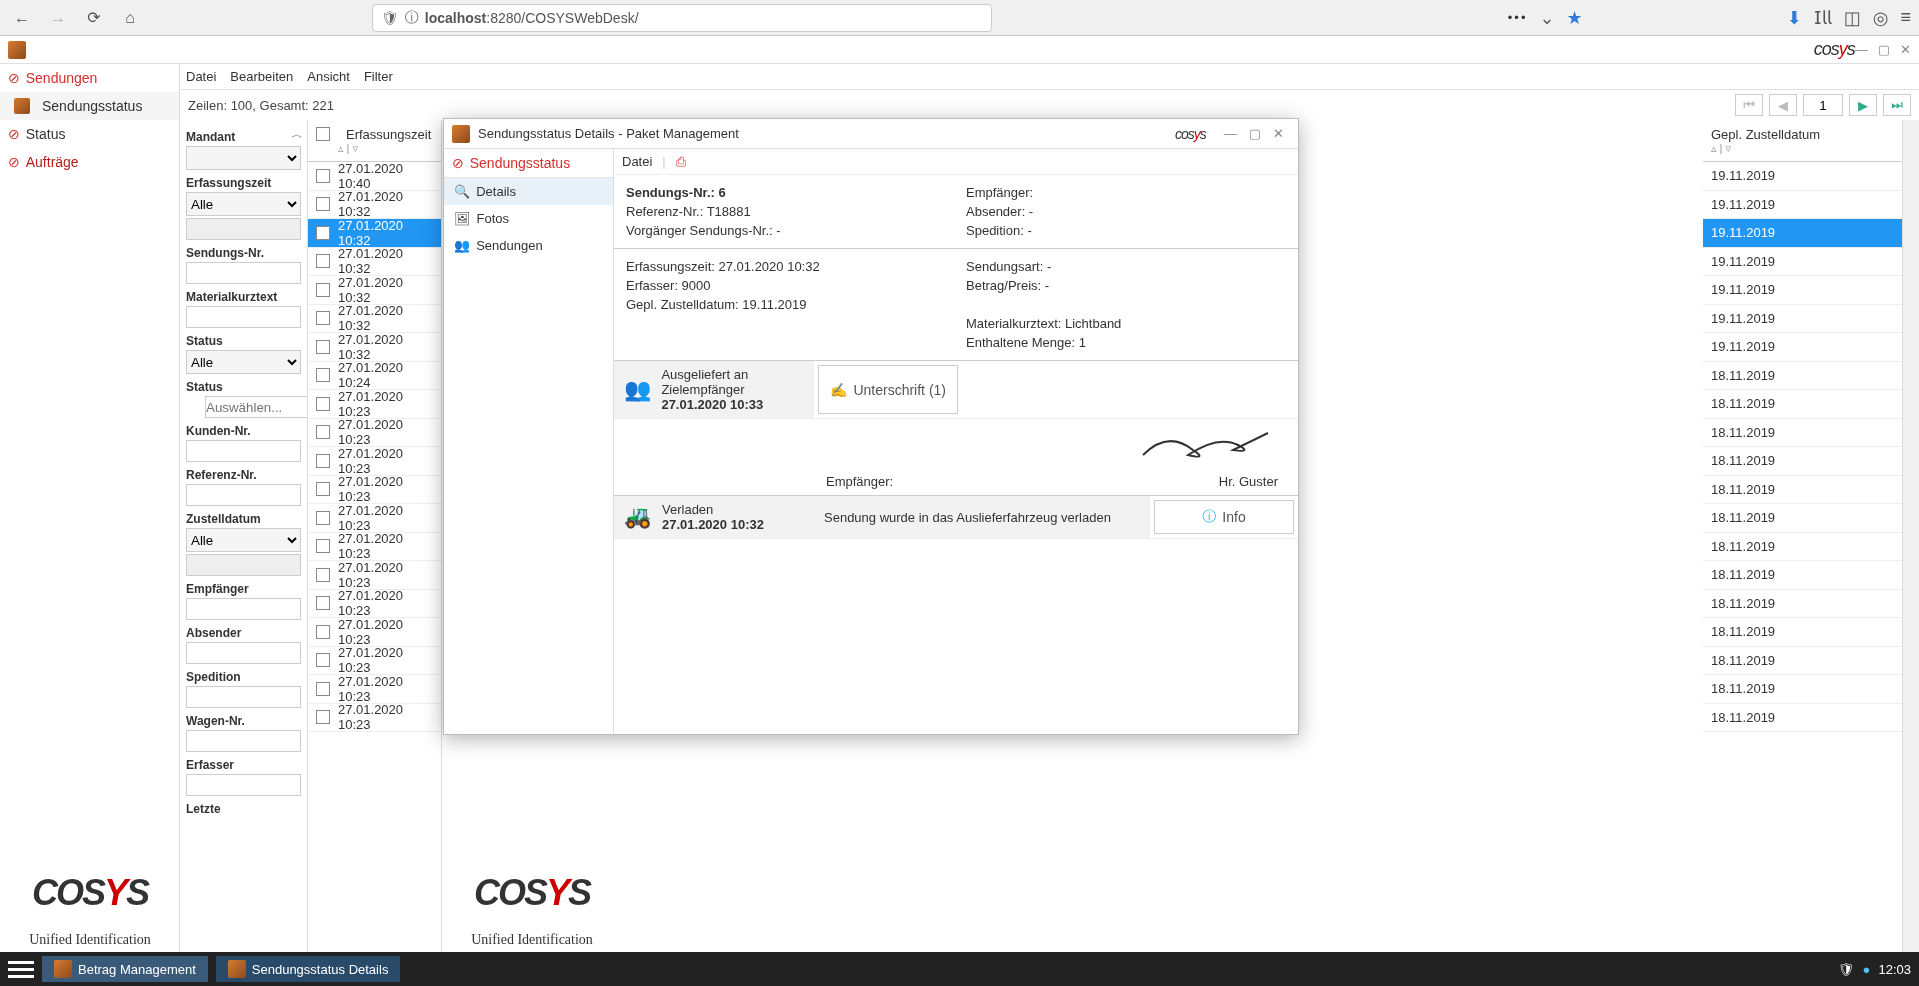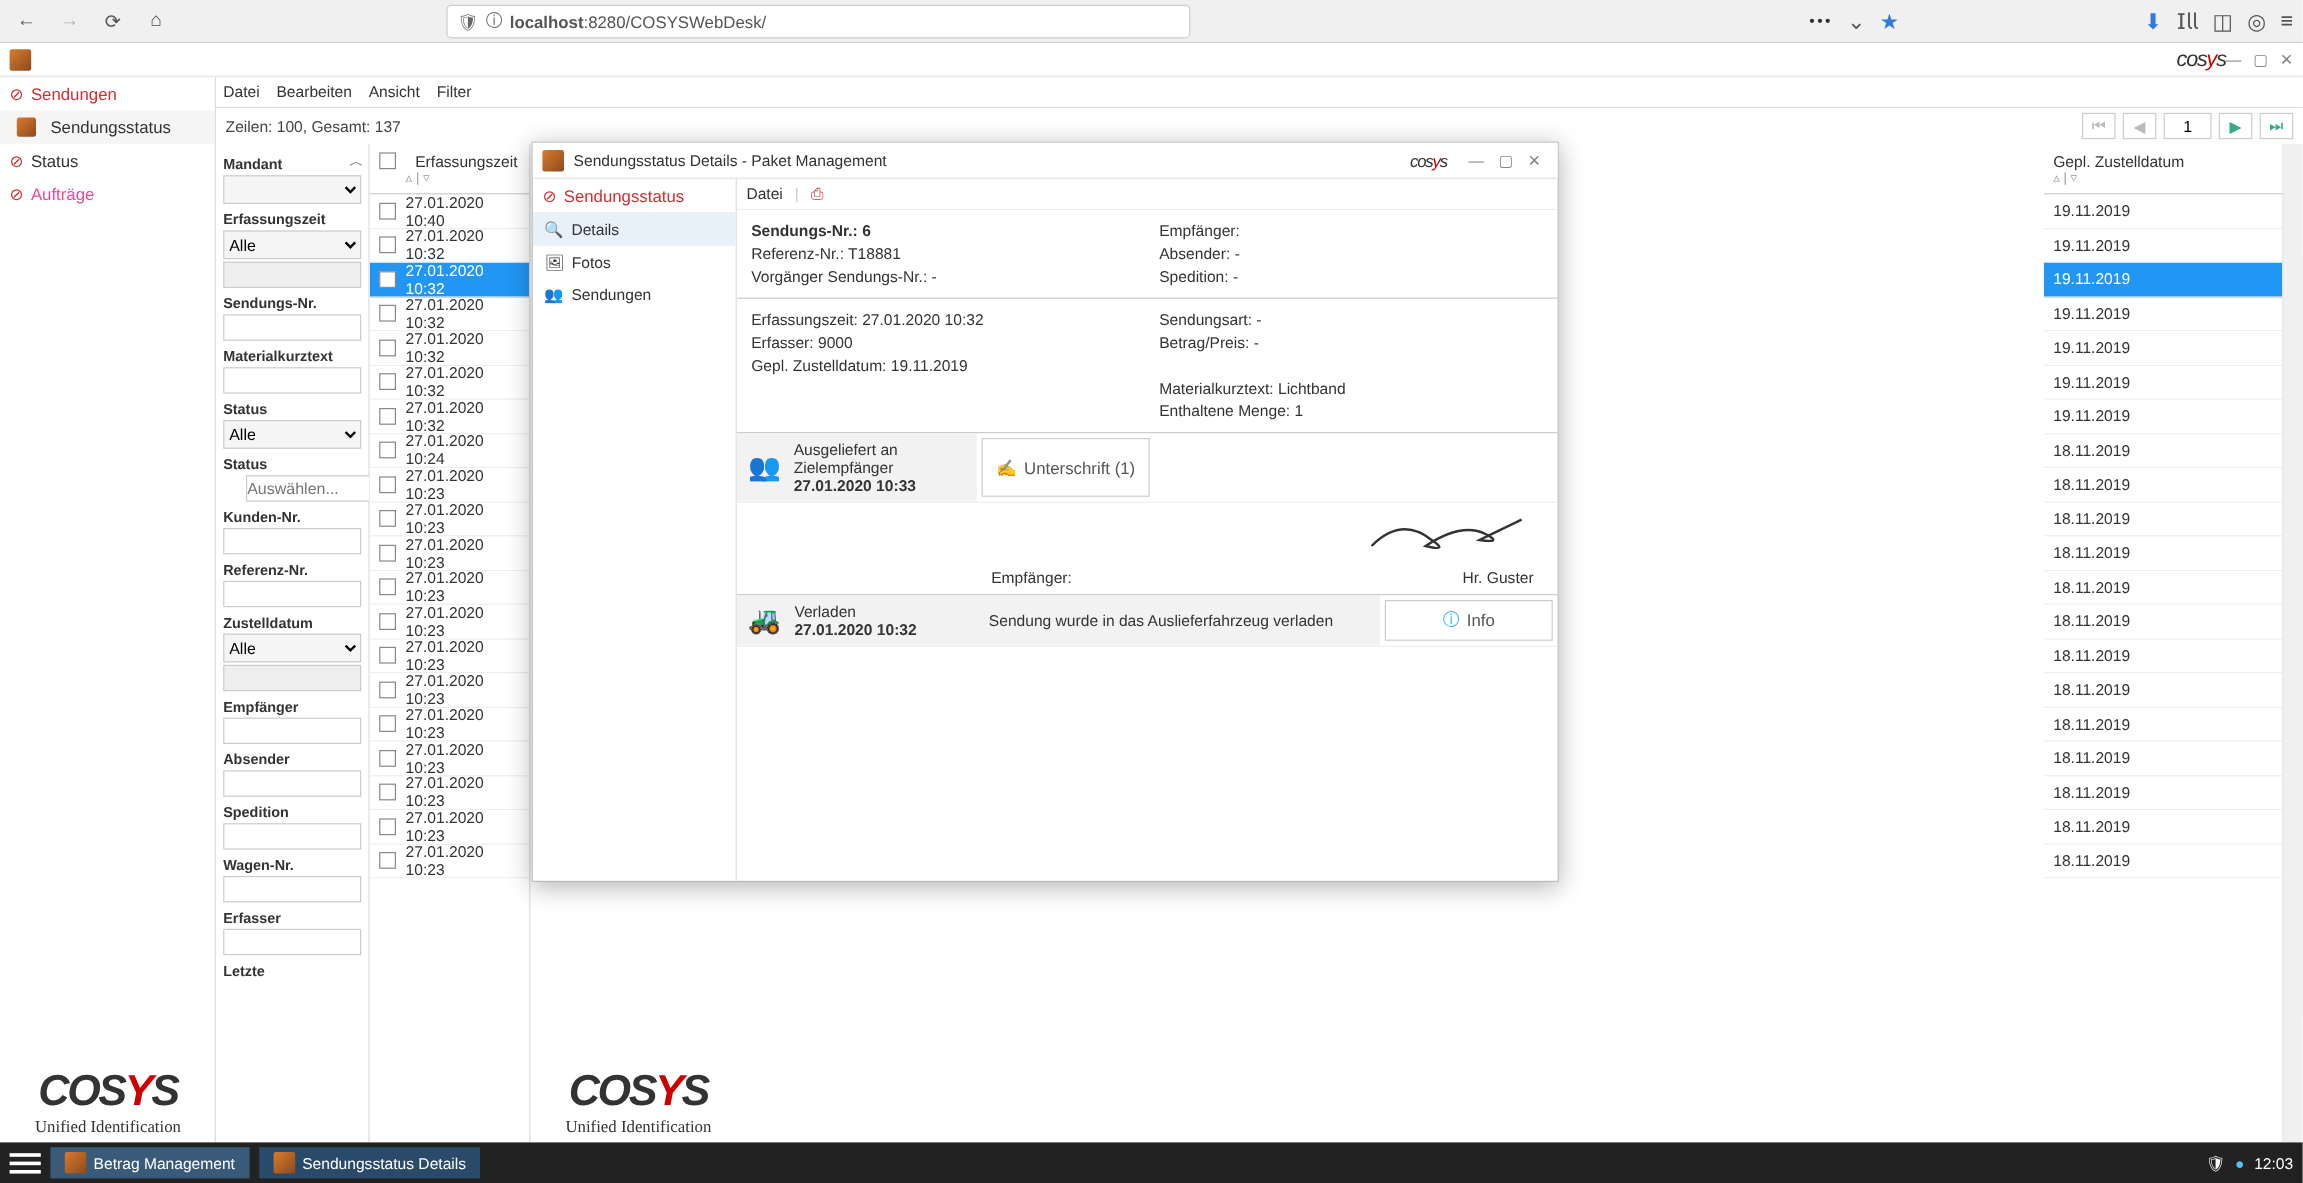--- a/index.html
+++ b/index.html
@@ -76,21 +76,21 @@
 .status-icon { width: 28px; font-size: 22px; }
 .status-desc { flex: 1; font-size: 13px; background: #f2f2f2; display: flex; align-items: center; padding: 0 10px; }
 .status-btn { width: 140px; background: #fff; border: 1px solid #ccc; margin: 4px; display: flex; align-items: center; justify-content: center; gap: 6px; font-size: 14px; color: #555; cursor: pointer; }
 .status-meta { padding: 6px 12px; font-size: 13px; border-bottom: 1px solid #ccc; }
 .sig-area { text-align: right; padding: 6px 20px 6px 12px; }
 .sig-svg { display: inline-block; }
 
 .watermark { position: absolute; left: 0; bottom: 38px; width: 180px; text-align: center; z-index: 5; }
 .watermark2 { position: absolute; left: 442px; bottom: 38px; width: 180px; text-align: center; z-index: 15; }
 .cosys-big { font-family: Arial Black, Arial; font-weight: 900; font-style: italic; font-size: 36px; letter-spacing: -2px; display: flex; justify-content: center; align-items: center; }
-.cosys-sub { font-family: "Comic Sans MS", cursive; font-size: 14px; margin-top: 2px; }
+.cosys-sub { font-family: "Comic Sans MS", cursive; font-size: 14px; margin-top: 18px; }
 
 
 .taskbar { position: absolute; bottom: 0; left: 0; right: 0; height: 34px; background: #222; display: flex; align-items: center; padding: 0 8px; color: #fff; gap: 8px; z-index: 30; }
 .taskbar .start { width: 26px; height: 26px; display: flex; flex-direction: column; justify-content: center; gap: 4px; cursor: pointer; }
 .taskbar .start div { height: 3px; background: #fff; }
 .task-item { height: 26px; background: #3a5a7a; padding: 0 12px; display: flex; align-items: center; gap: 6px; font-size: 13px; }
 .task-item.alt { background: #2a4a6a; }
 .task-tray { margin-left: auto; display: flex; align-items: center; gap: 8px; font-size: 13px; }
 .task-app-icon { width: 18px; height: 18px; background: linear-gradient(135deg,#d97b2e,#8b4a1e); border-radius: 2px; }
 </style>
@@ -140,33 +140,33 @@
     <div class="sub-link" style="background:#f5f5f5">
       <span class="app-icon sub-icon"></span>
       <span>Sendungsstatus</span>
     </div>
     <div class="red-link">
       <span style="color:#d32f2f">⊘</span>
       <span style="color:#333">Status</span>
     </div>
     <div class="red-link">
       <span style="color:#d32f2f">⊘</span>
-      <span style="color:#ec4899">Aufträge</span>
+      <span style="color:#b91c1c">Aufträge</span>
     </div>
   </div>
 
   <div class="main-panel">
     <div class="main-menu">
       <span>Datei</span>
       <span>Bearbeiten</span>
       <span>Ansicht</span>
       <span>Filter</span>
     </div>
     <div class="status-line">
-      <span>Zeilen: 100, Gesamt: 137</span>
+      <span>Zeilen: 100, Gesamt: 221</span>
       <div class="pager">
         <div class="pg" style="color:#bbb">⏮</div>
         <div class="pg" style="color:#bbb">◀</div>
         <input value="1" style="">
         <div class="pg" style="color:#3a8">▶</div>
         <div class="pg" style="color:#3a8">⏭</div>
       </div>
     </div>
 
     <div class="content-grid">

